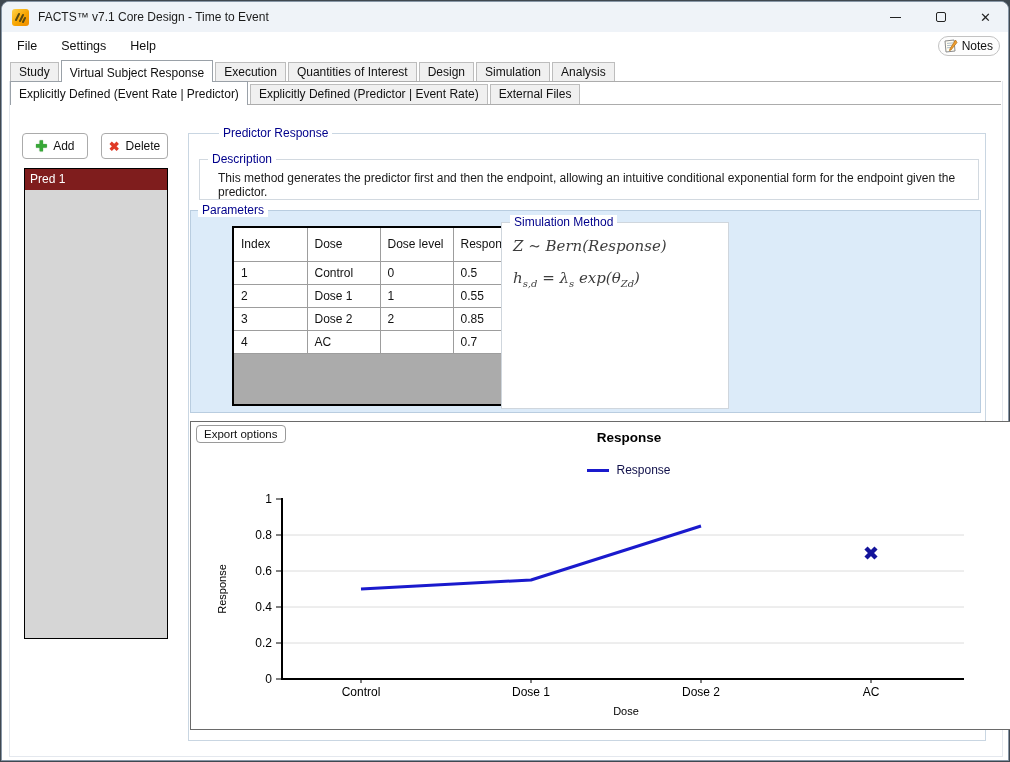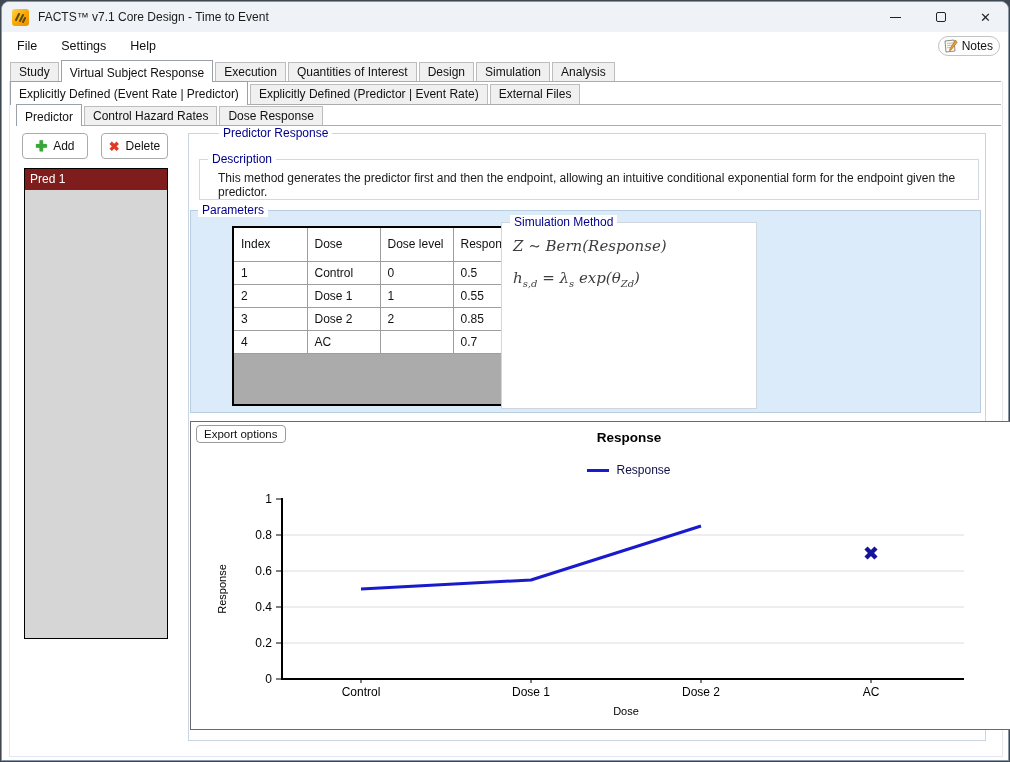--- a/index.html
+++ b/index.html
@@ -57,21 +57,21 @@
   .group { position:absolute; border:1px solid #c3d2e0; }
   .group-label { position:absolute; top:-8px; font-size:12px; color:#00008b; background:#fff;
                  padding:0 4px; white-space:nowrap; line-height:14px; }
   #grp-main { left:186px; top:131px; width:798px; height:608px; border-color:#c9d6e2; }
   #grp-main > .group-label { left:30px; }
   #grp-desc { left:10px; top:25px; width:780px; height:41px; border-color:#d2d9e0; }
   #grp-desc > .group-label { left:8px; }
   .desc-text { position:absolute; left:18px; top:11px; right:10px; font-size:12px; color:#1a1a1a; }
   #grp-params { left:1px; top:76px; width:791px; height:203px; background:#dcebf9; border-color:#b9cde0; }
   #grp-params > .group-label { left:7px; }
-  #grp-sim { left:310px; top:11px; width:256px; height:187px; background:#fff; border-color:#cfd6dd; }
+  #grp-sim { left:310px; top:11px; width:228px; height:187px; background:#fff; border-color:#cfd6dd; }
   #grp-sim > .group-label { left:8px; background:#fff; }
   .formula { position:absolute; left:11px; font-family:"DejaVu Serif", serif; font-style:italic;
              font-size:15px; color:#3d3d3d; }
   #formula-1 { top:14px; } #formula-2 { top:46px; }
   .formula sub { font-size:10px; font-style:italic; }
   
   .param-table-wrap { position:absolute; left:5px; top:15px; width:296px; height:180px;
                       border:2px solid #000; background:#ababab;margin-left:36px; }
   table.param { border-collapse:collapse; width:100%; table-layout:fixed; background:#fff; }
   table.param th { font-weight:normal; text-align:left; font-size:12px; color:#111;
@@ -146,25 +146,20 @@
       <span class="tab">External Files</span>
     </div>
   <div class="tabrow" id="tabrow-0">
       <span class="tab">Study</span>
       <span class="tab selected">Virtual Subject Response</span>
       <span class="tab">Execution</span>
       <span class="tab">Quantities of Interest</span>
       <span class="tab">Design</span>
       <span class="tab">Simulation</span>
       <span class="tab">Analysis</span>
-    </div>
-  <div class="tabrow" id="tabrow-2">
-      <span class="tab selected">Predictor</span>
-      <span class="tab">Control Hazard Rates</span>
-      <span class="tab">Dose Response</span>
     </div>
   <div class="page-frame"></div>
 
   <div class="btn" id="add-btn">
     <span class="ico-add">✚</span>
     <span>Add</span>
   </div>
   <div class="btn" id="del-btn">
     <span class="ico-del">✖</span>
     <span>Delete</span>

